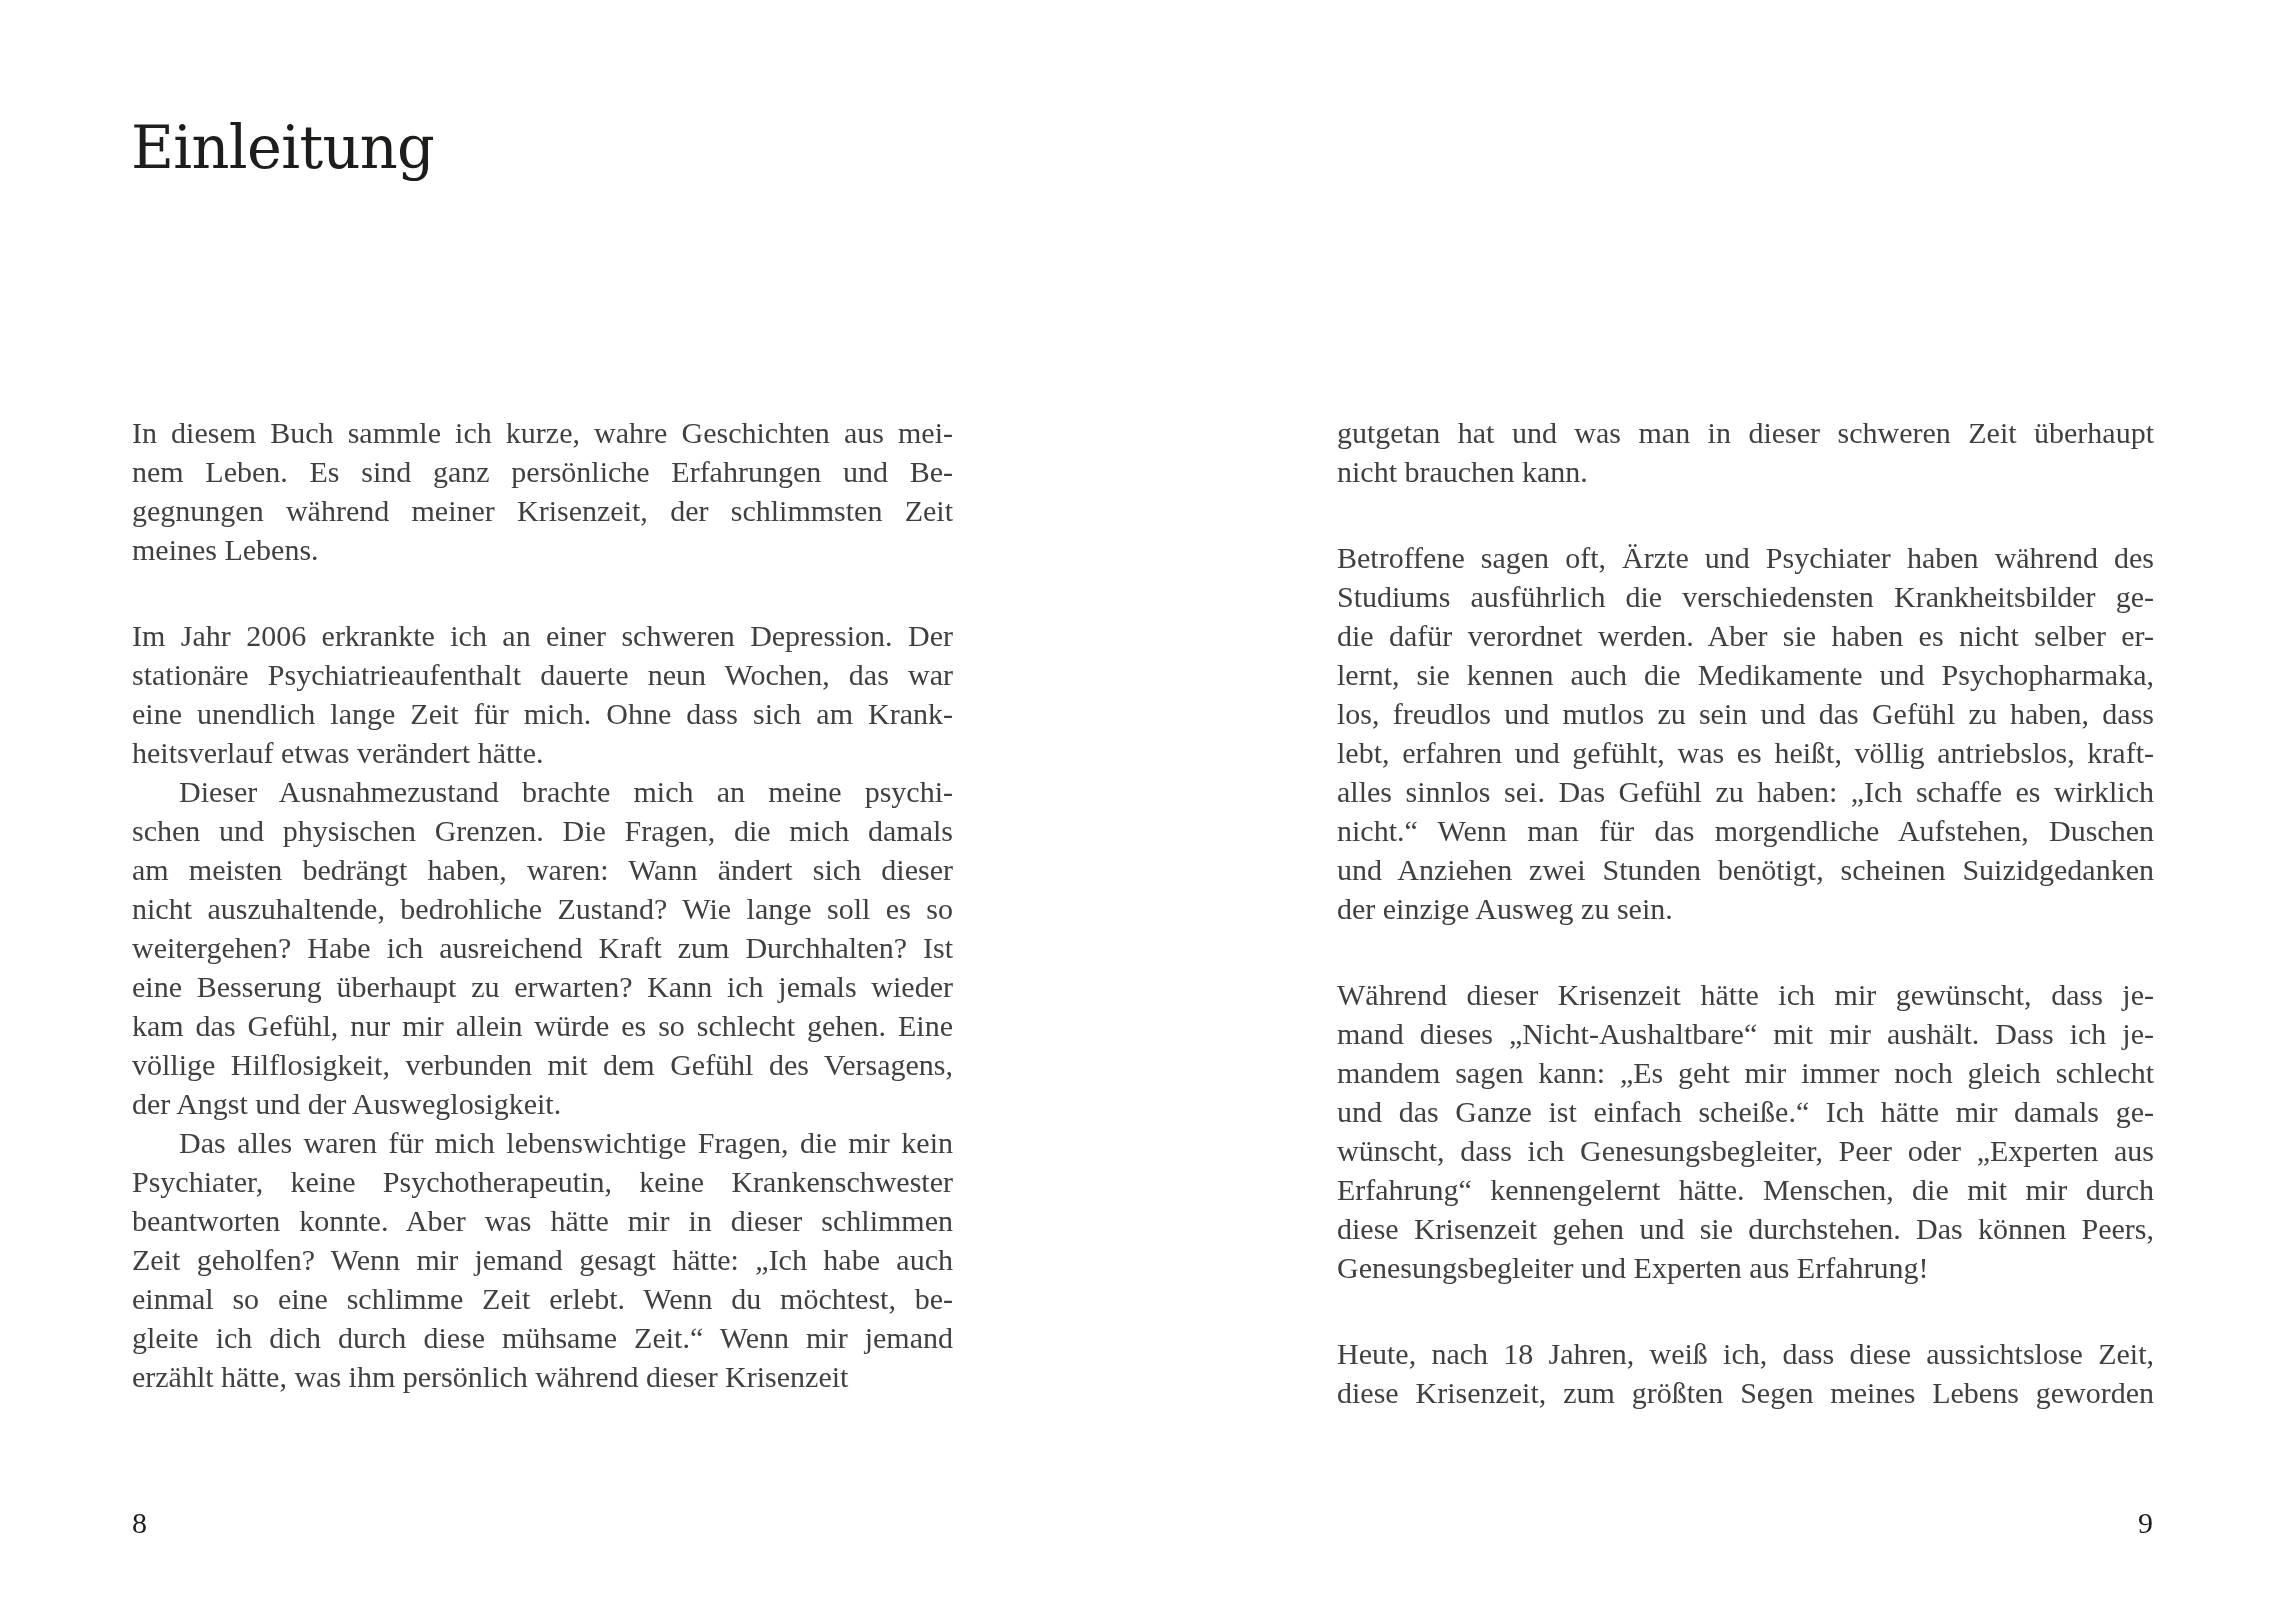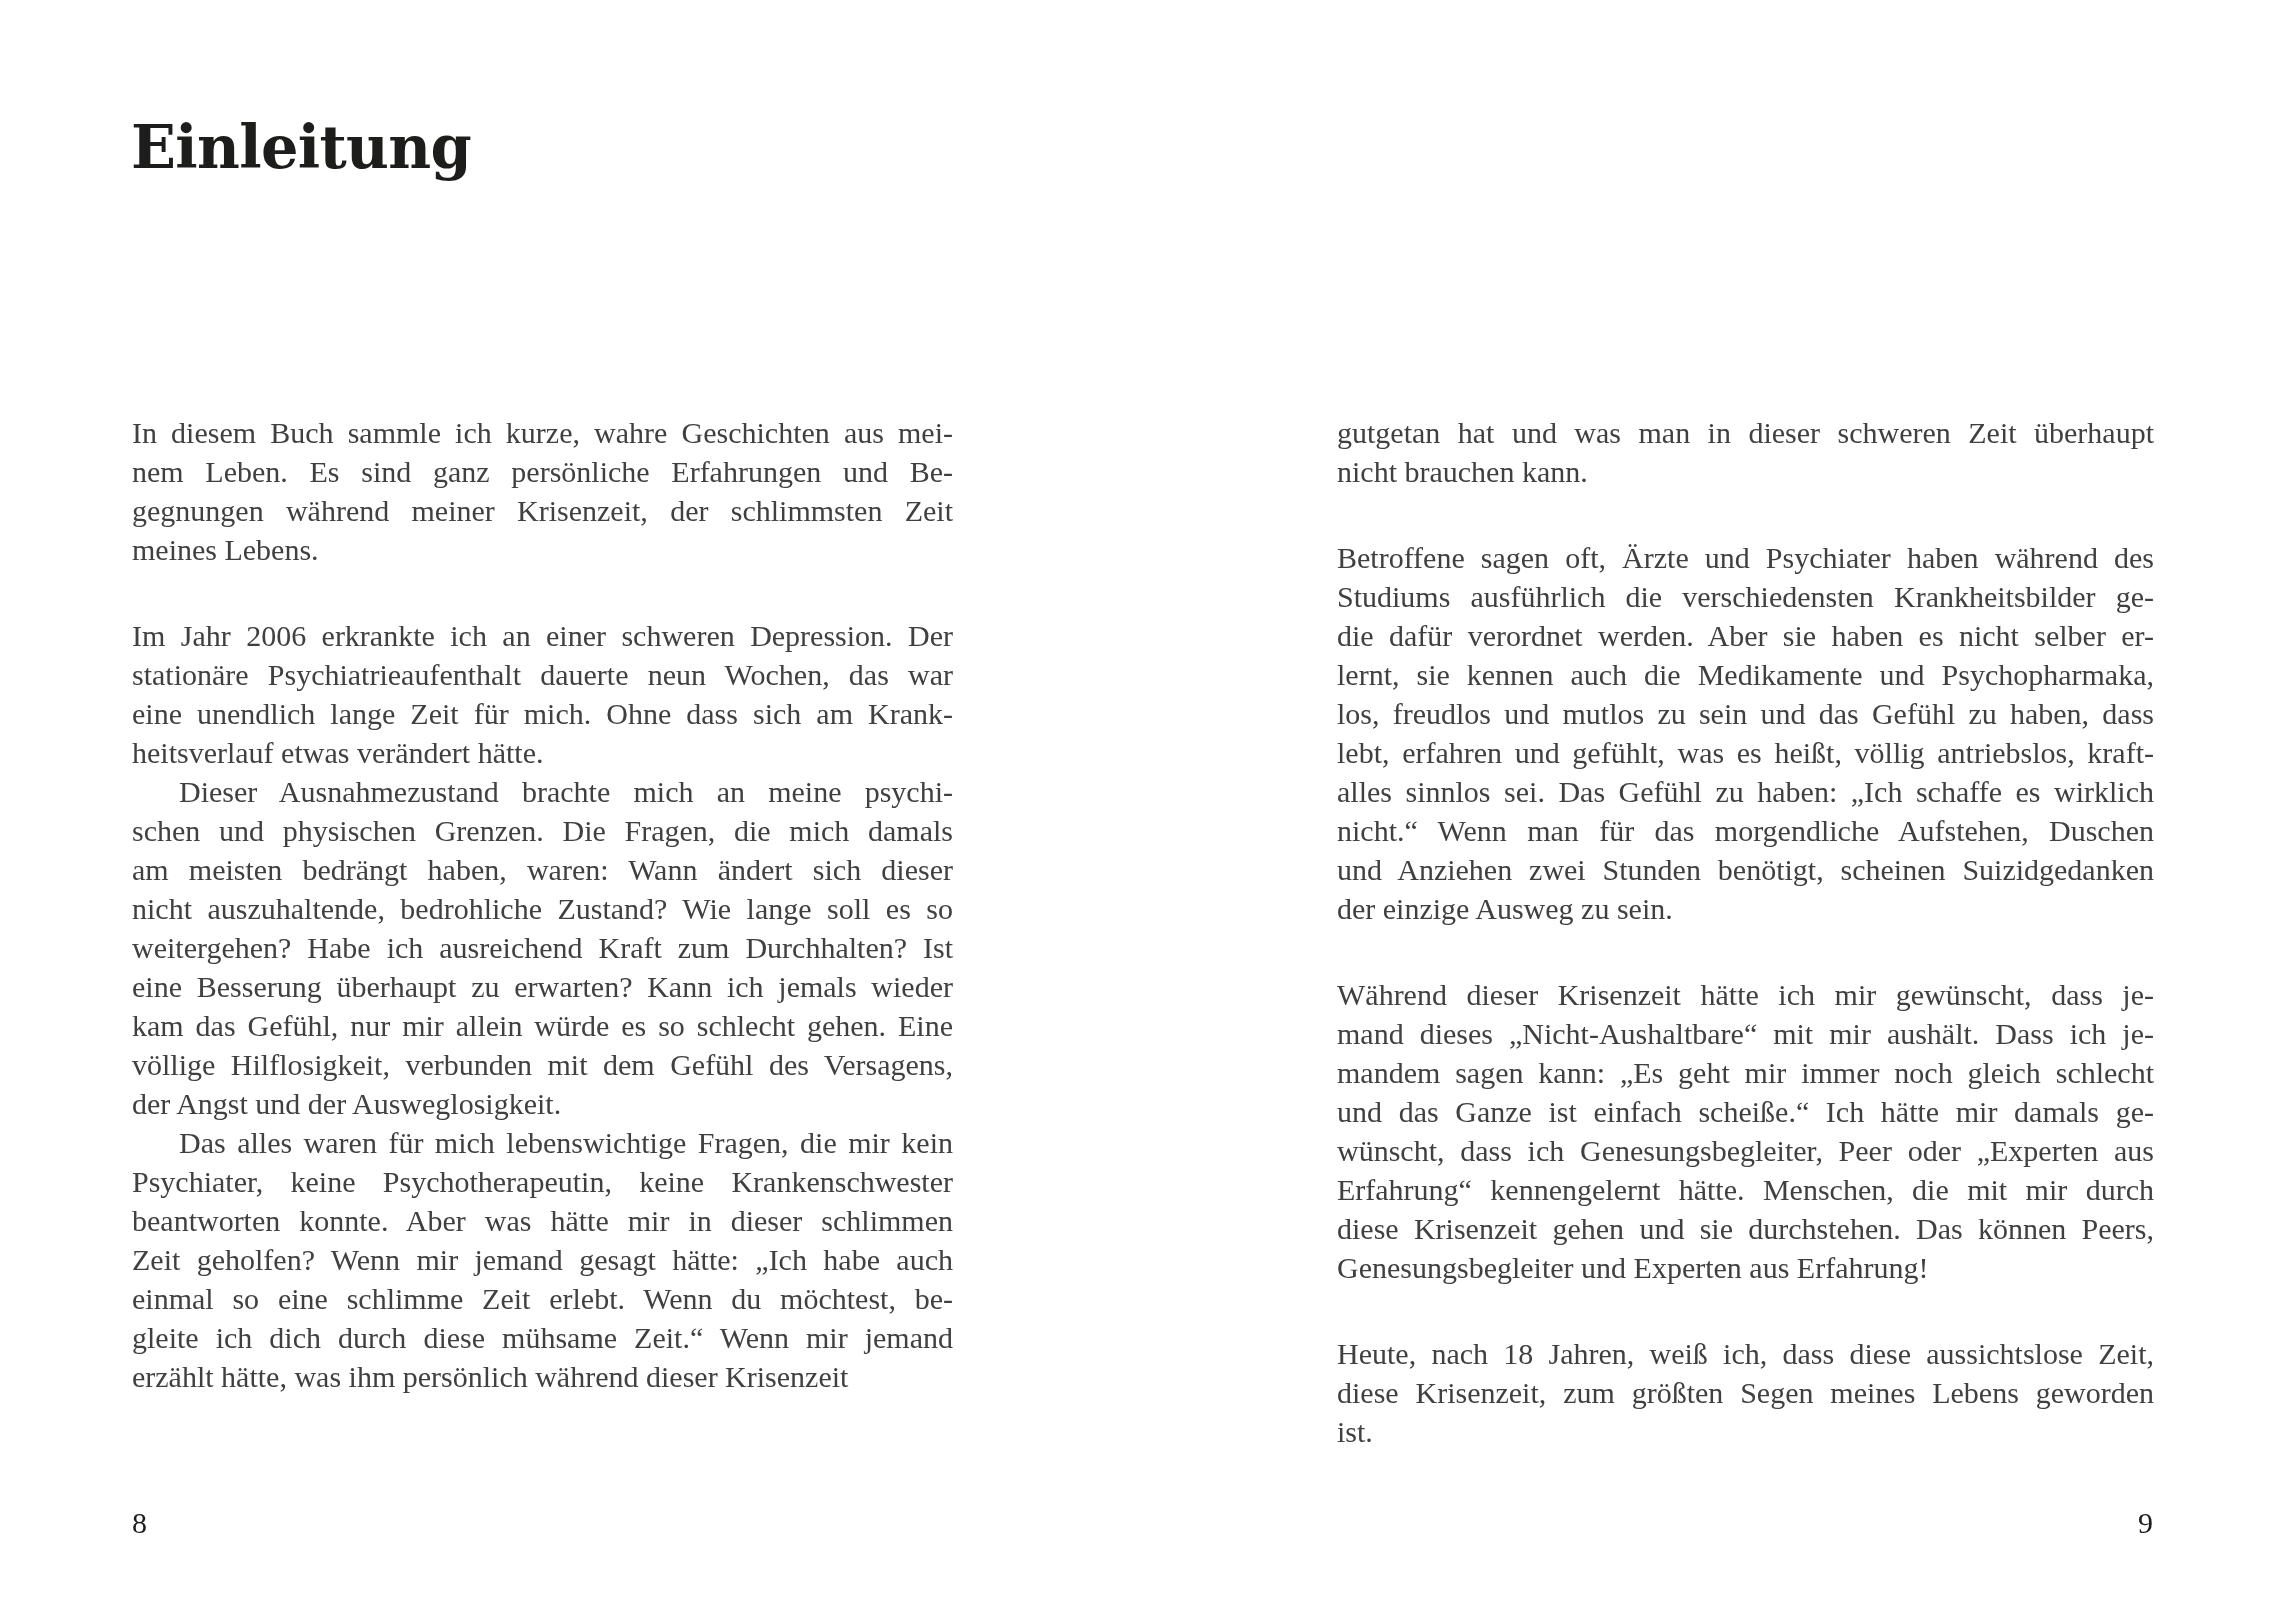--- a/index.html
+++ b/index.html
@@ -29,21 +29,21 @@
   }
   .page-left { left: 0; }
   .page-right { left: 1142px; }
 
   .chapter-title {
     position: absolute;
     left: 131px;
     top: 112px;
     margin: 0;
     font-family: "DejaVu Serif", "Liberation Serif", serif;
-    font-weight: bold;
+    font-weight: normal;
     font-size: 59px;
     line-height: 72px;
     letter-spacing: -0.7px;
     color: #1d1d1b;
     white-space: nowrap;
   }
 
   .column {
     position: absolute;
     top: 413px;
@@ -163,20 +163,19 @@
           <span class="line">mandem sagen kann: „Es geht mir immer noch gleich schlecht</span>
           <span class="line">und das Ganze ist einfach scheiße.“ Ich hätte mir damals ge-</span>
           <span class="line">wünscht, dass ich Genesungsbegleiter, Peer oder „Experten aus</span>
           <span class="line">Erfahrung“ kennengelernt hätte. Menschen, die mit mir durch</span>
           <span class="line">diese Krisenzeit gehen und sie durchstehen. Das können Peers,</span>
           <span class="line last">Genesungsbegleiter und Experten aus Erfahrung!</span>
         </p>
         <p class="para spaced">
           <span class="line">Heute, nach 18 Jahren, weiß ich, dass diese aussichtslose Zeit,</span>
           <span class="line">diese Krisenzeit, zum größten Segen meines Lebens geworden</span>
-          <span class="line last">ist.</span>
         </p>
       </div>
     <div class="page-number">9</div>
   </div>
 
 </div>
 
 
 </body></html>

